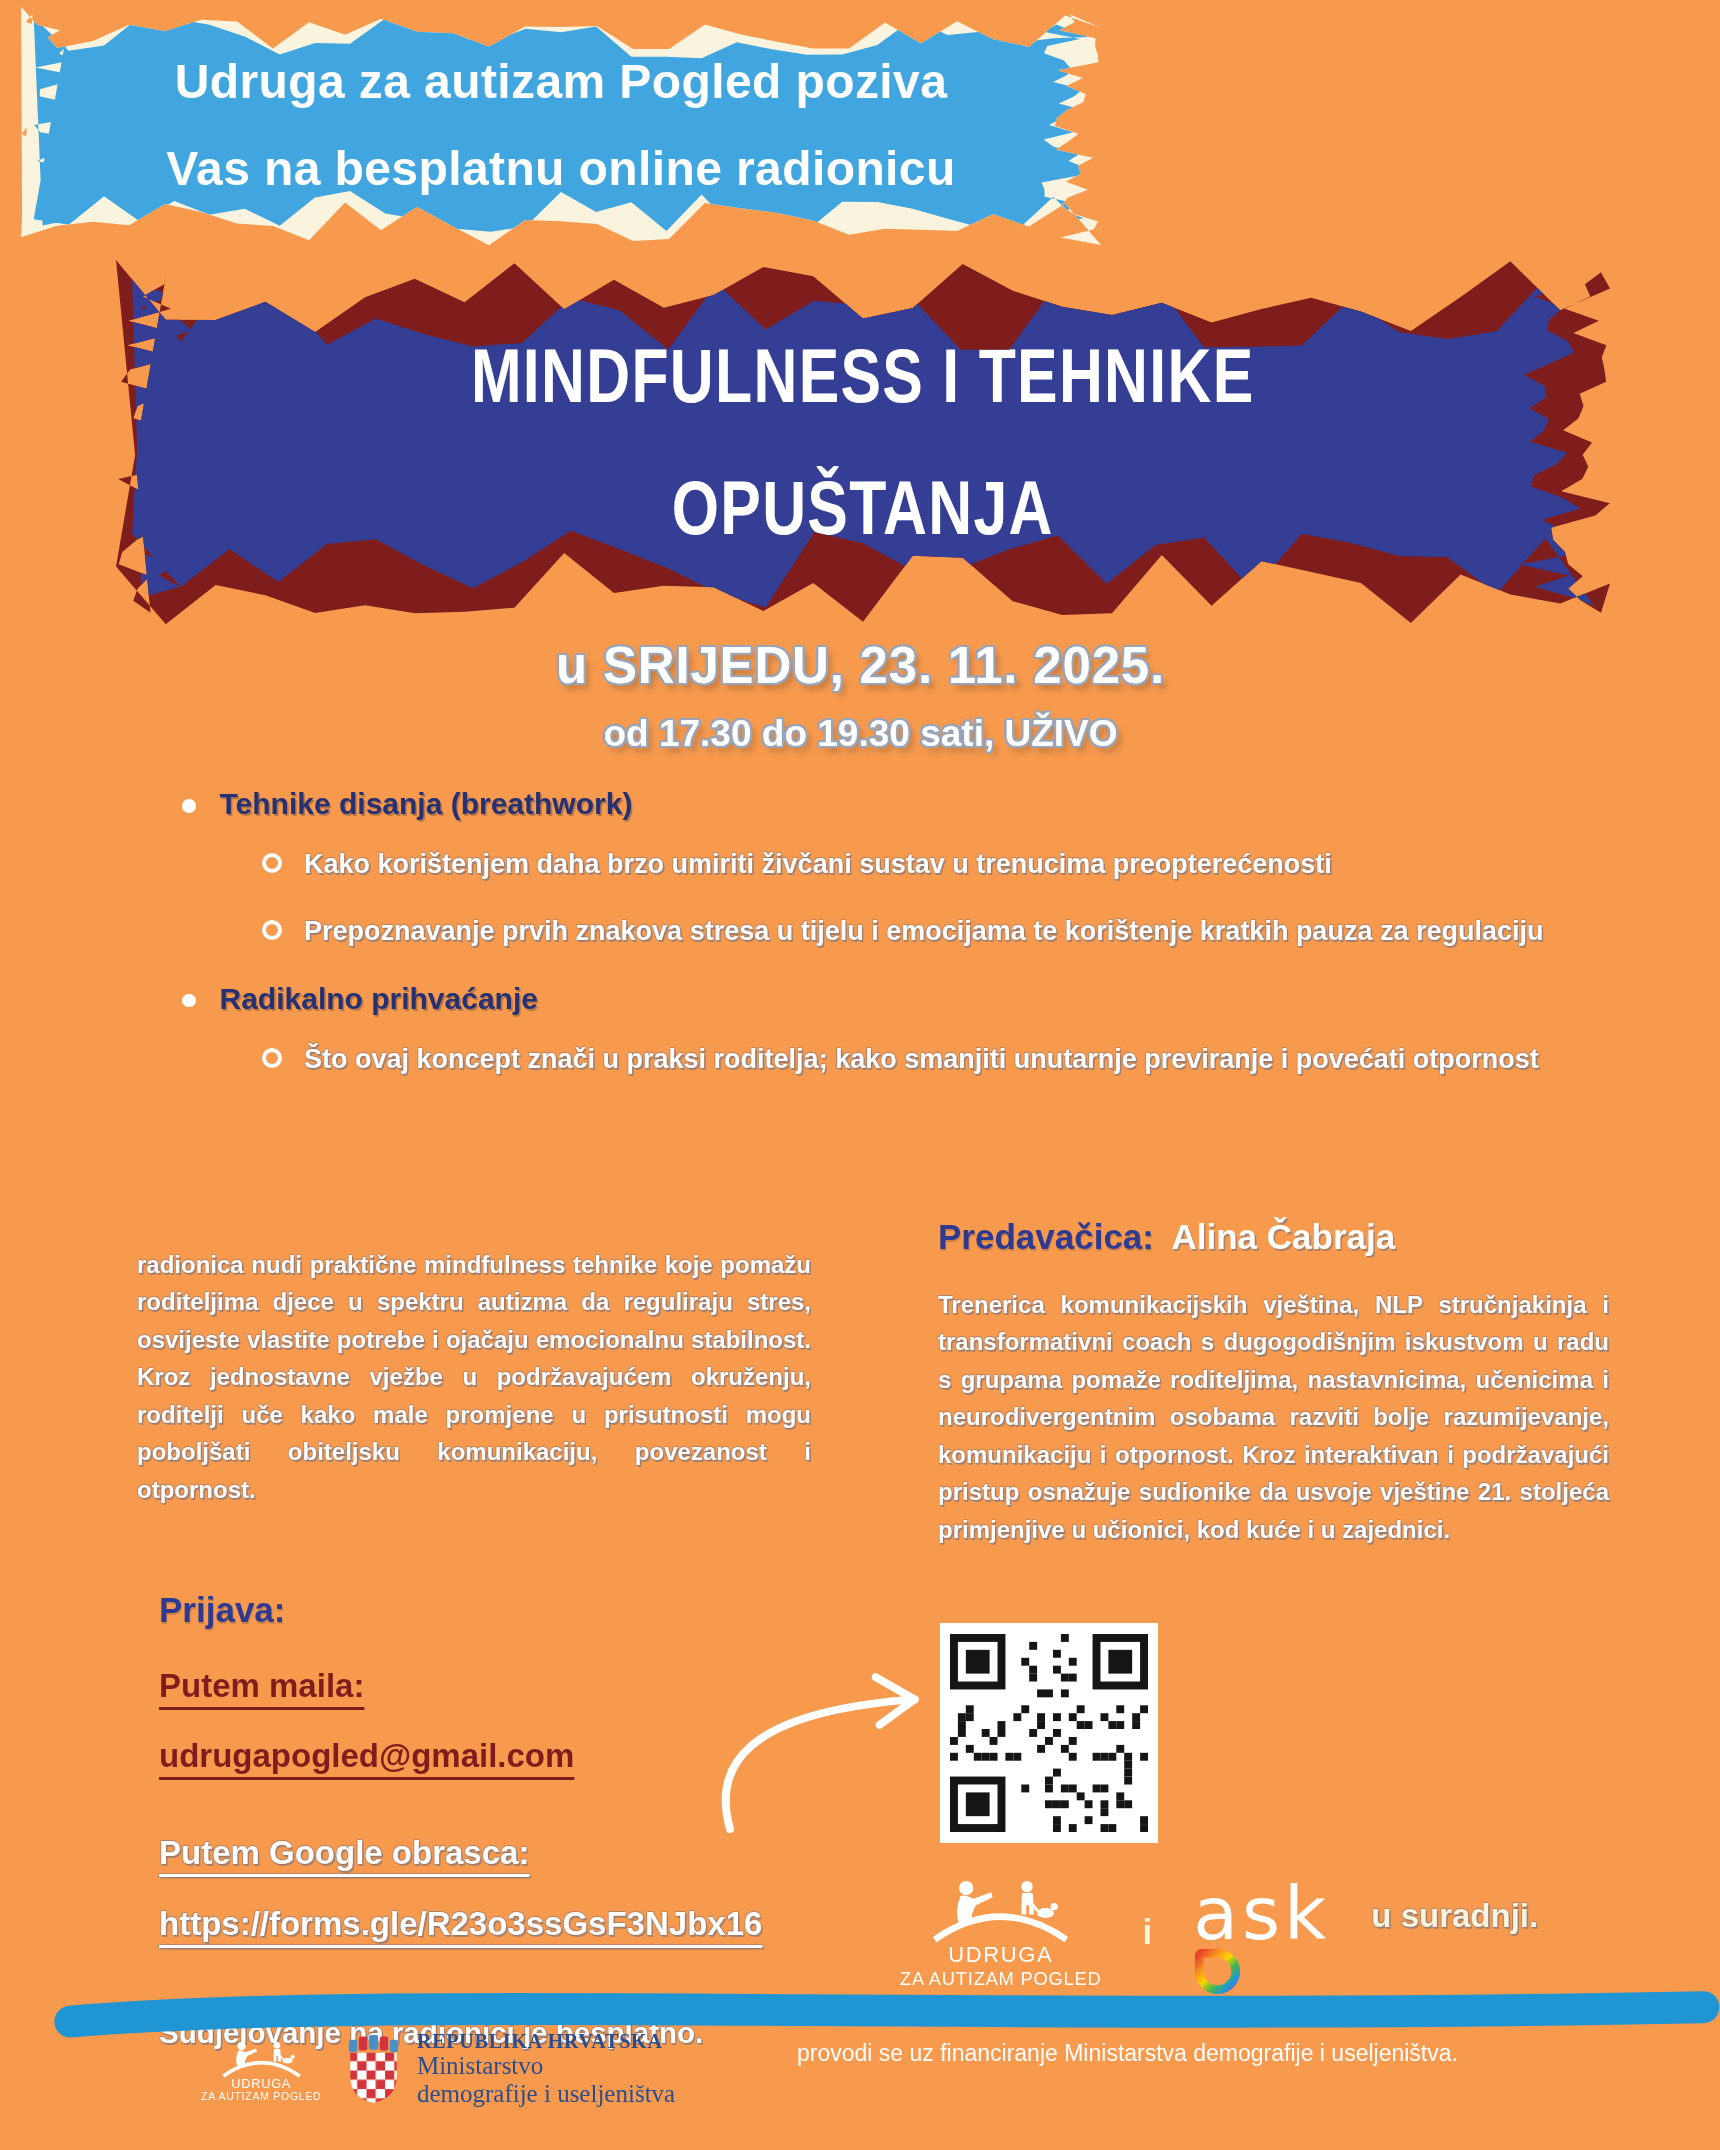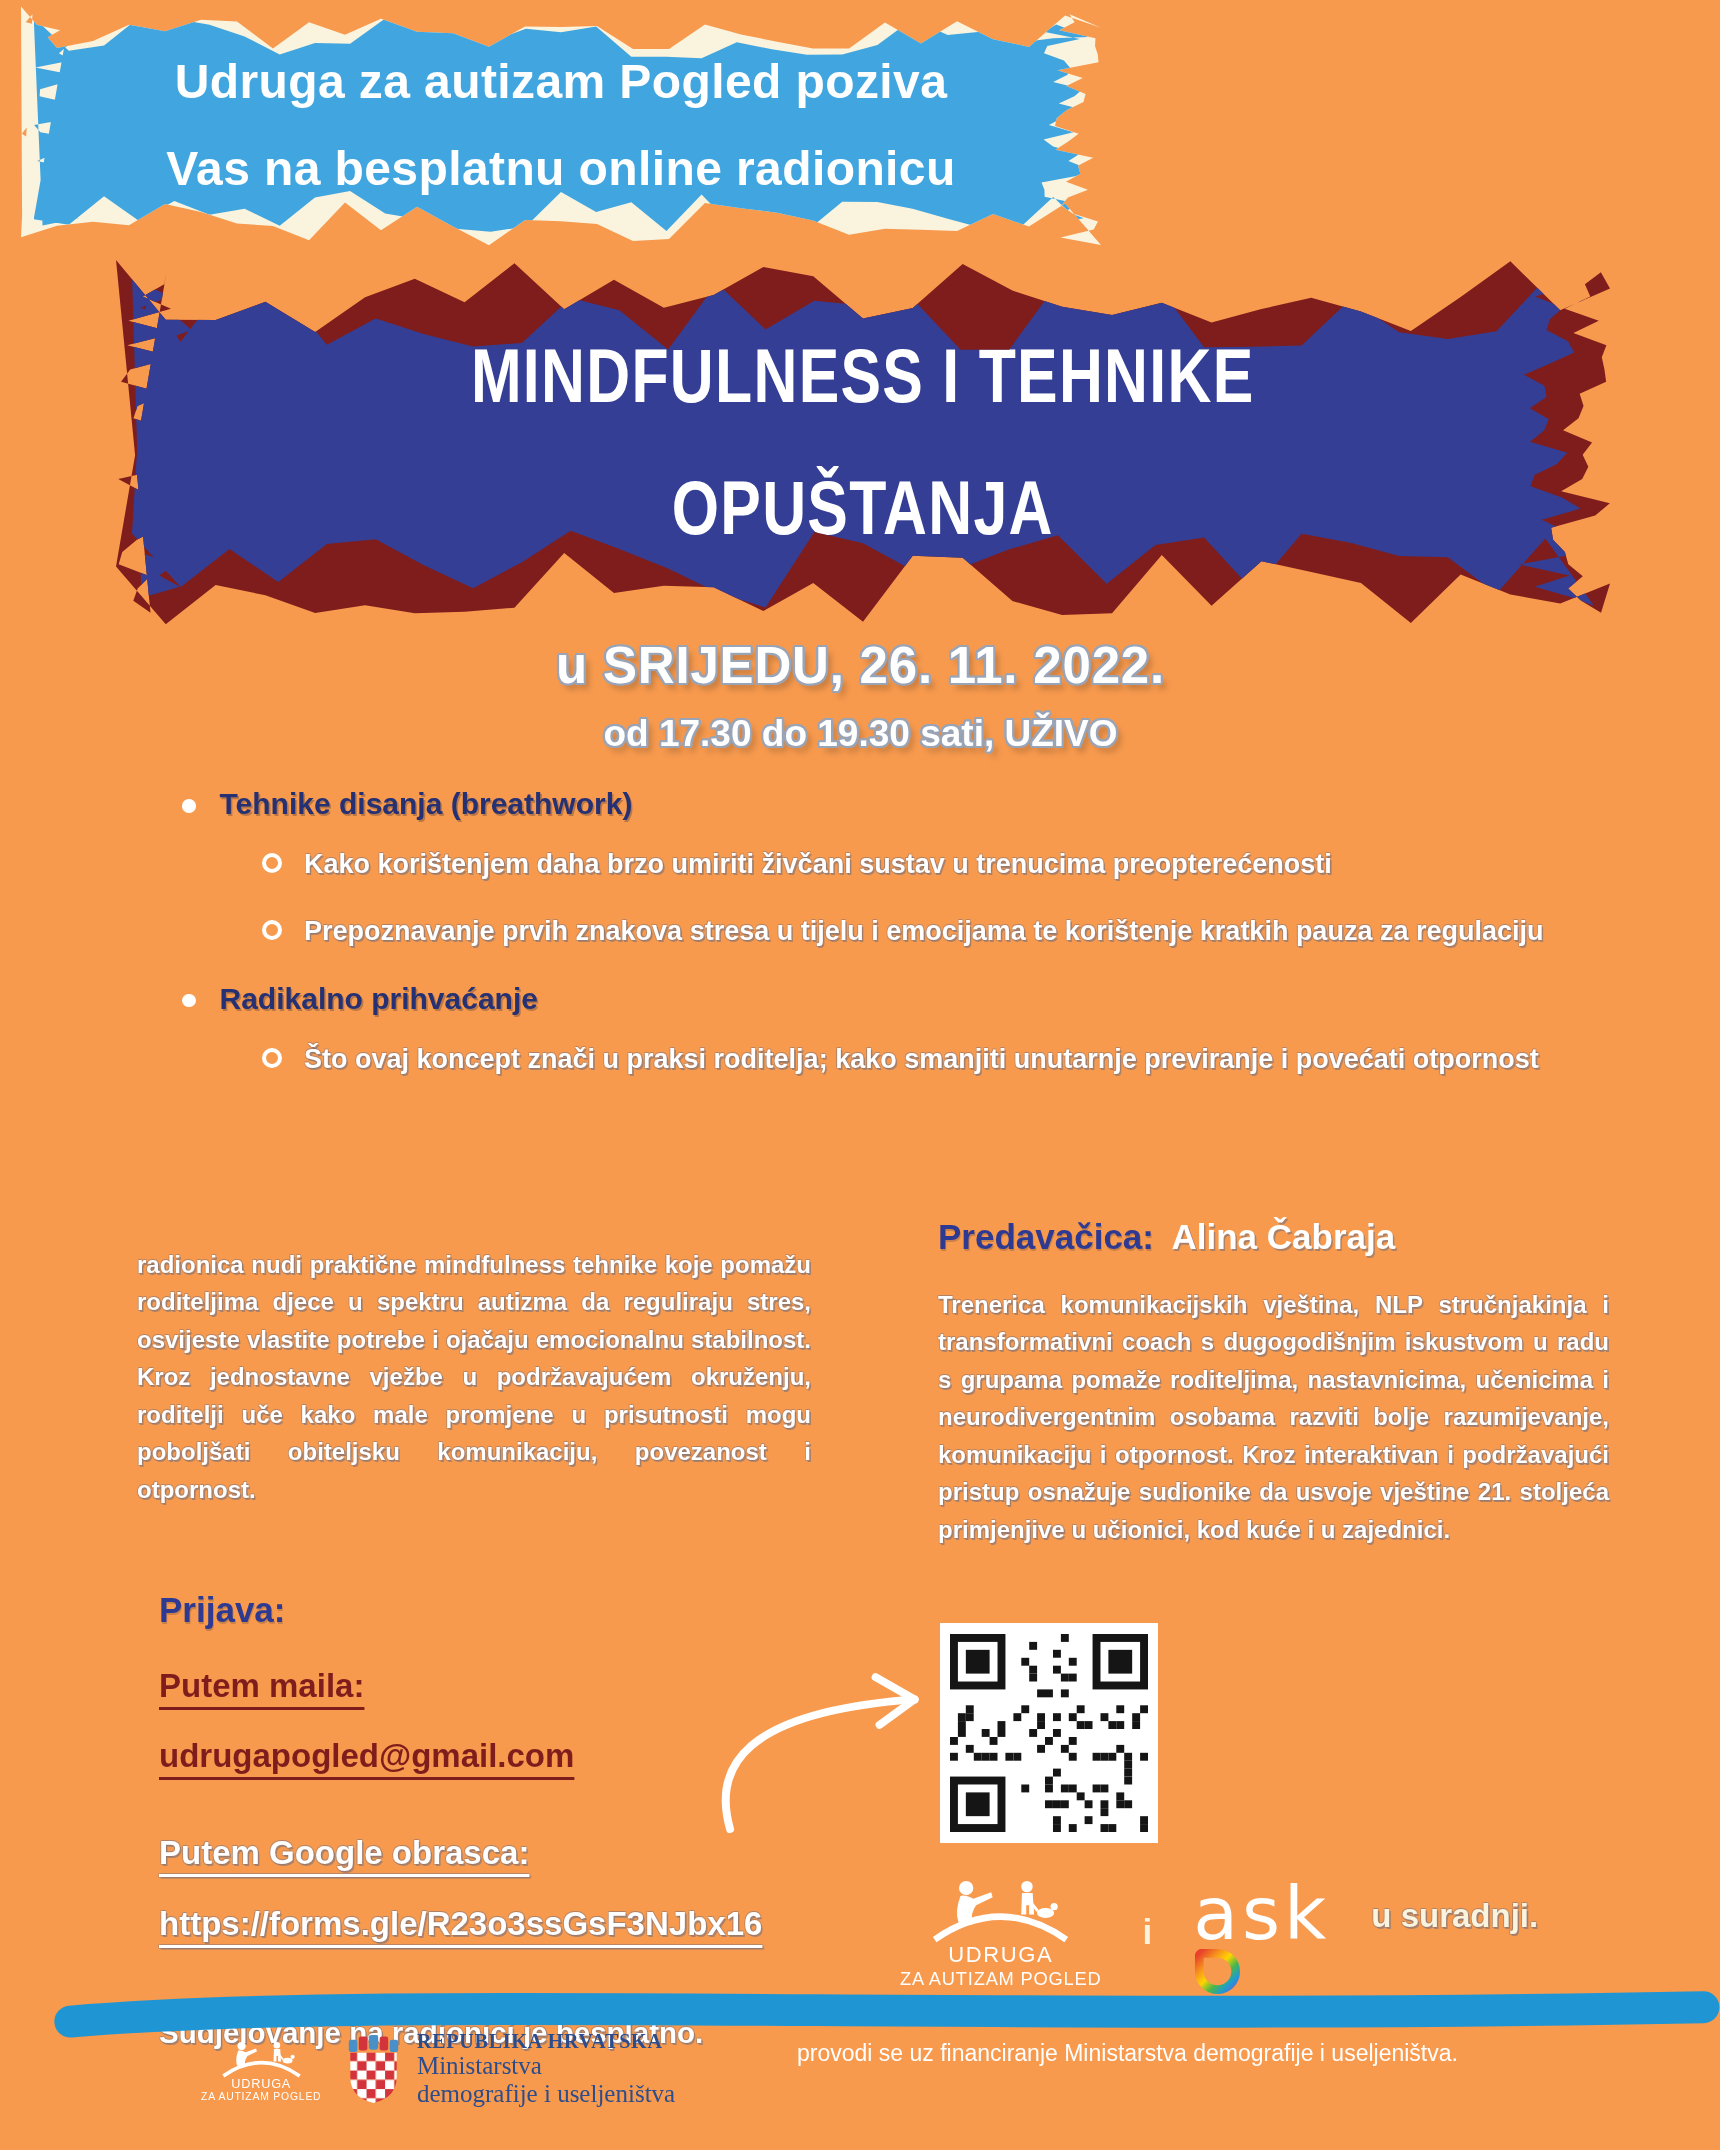--- a/index.html
+++ b/index.html
@@ -101,21 +101,21 @@
   </div>
 
   <div class="torn banner-title-outer" style="clip-path: polygon(0% 0.01%, 3.33% 16.36%, 6.67% 16.41%, 10% 11.44%, 13.33% 19.7%, 16.67% 10.22%, 20% 5.15%, 23.33% 11.59%, 26.67% 0.91%, 30% 13.5%, 33.33% 5.41%, 36.67% 13.1%, 40% 9.62%, 43.33% 1.92%, 46.67% 4.46%, 50% 16.01%, 53.33% 13.12%, 56.67% 1.12%, 60% 8.39%, 63.33% 12.82%, 66.67% 15.04%, 70% 11.69%, 73.33% 17.13%, 76.67% 13.43%, 80% 10.36%, 83.33% 14.09%, 86.67% 19.42%, 90% 10.17%, 93.33% 0.35%, 96.67% 13.76%, 100% 7.84%, 99.39% 3.33%, 98.32% 6.67%, 98.68% 10%, 96.97% 13.33%, 99.25% 16.67%, 97.55% 20%, 99.76% 23.33%, 99.45% 26.67%, 99.63% 30%, 99.74% 33.33%, 97.97% 36.67%, 98.23% 40%, 97.89% 43.33%, 96.86% 46.67%, 98.8% 50%, 98.17% 53.33%, 98.55% 56.67%, 98.14% 60%, 96.73% 63.33%, 99.99% 66.67%, 99.01% 70%, 96.06% 73.33%, 96.19% 76.67%, 96.98% 80%, 97.21% 83.33%, 98.18% 86.67%, 97.2% 90%, 98.07% 93.33%, 99.4% 96.67%, 100% 88.62%, 96.67% 94.11%, 93.33% 91.63%, 90% 86.19%, 86.67% 99.46%, 83.33% 88.51%, 80% 85.45%, 76.67% 82.51%, 73.33% 94.7%, 70% 80.85%, 66.67% 96.81%, 63.33% 97.29%, 60% 93.45%, 56.67% 81.55%, 53.33% 81.05%, 50% 99.14%, 46.67% 88.47%, 43.33% 96.16%, 40% 89.64%, 36.67% 89.24%, 33.33% 91.22%, 30% 80.28%, 26.67% 95.24%, 23.33% 96.36%, 20% 96.8%, 16.67% 94.58%, 13.33% 96.69%, 10% 91.86%, 6.67% 89.02%, 3.33% 99.82%, 0% 83.97%, 3.38% 3.33%, 3.23% 6.67%, 1.79% 10%, 3.68% 13.33%, 0.83% 16.67%, 3.99% 20%, 0.75% 23.33%, 3.98% 26.67%, 0.95% 30%, 0.34% 33.33%, 3.29% 36.67%, 1.44% 40%, 1.17% 43.33%, 3.62% 46.67%, 2.59% 50%, 3.84% 53.33%, 3.85% 56.67%, 0.15% 60%, 1.68% 63.33%, 2.18% 66.67%, 4.21% 70%, 2.96% 73.33%, 1.4% 76.67%, 0.42% 80%, 0.18% 83.33%, 2.26% 86.67%, 1.45% 90%, 1.16% 93.33%, 2.31% 96.67%);">
     <div class="banner-title-inner" style="clip-path: polygon(0% 0.01%, 3.33% 20.12%, 6.67% 0.88%, 10% 3.45%, 13.33% 21.04%, 16.67% 13.24%, 20% 17.92%, 23.33% 21.58%, 26.67% 20.52%, 30% 7.06%, 33.33% 10.74%, 36.67% 22.46%, 40% 2.67%, 43.33% 16.47%, 46.67% 7.94%, 50% 9.32%, 53.33% 7.02%, 56.67% 22.52%, 60% 22.51%, 63.33% 2.53%, 66.67% 6.48%, 70% 2.43%, 73.33% 21.76%, 76.67% 21.63%, 80% 21.27%, 83.33% 7.56%, 86.67% 17.34%, 90% 19.32%, 93.33% 16.99%, 96.67% 1.42%, 100% 11.27%, 98.39% 3.33%, 95.98% 6.67%, 97.9% 10%, 96.99% 13.33%, 96.75% 16.67%, 98.22% 20%, 98.65% 23.33%, 96.99% 26.67%, 95.2% 30%, 96.61% 33.33%, 96.75% 36.67%, 95.61% 40%, 96.91% 43.33%, 96.59% 46.67%, 95.63% 50%, 98.17% 53.33%, 97.46% 56.67%, 95.93% 60%, 95.66% 63.33%, 97.8% 66.67%, 99.09% 70%, 96.43% 73.33%, 98.05% 76.67%, 97.53% 80%, 99.02% 83.33%, 94.85% 86.67%, 98.32% 90%, 95.95% 93.33%, 98.58% 96.67%, 100% 99%, 96.67% 78.94%, 93.33% 95.35%, 90% 84.52%, 86.67% 84.15%, 83.33% 80.19%, 80% 77.53%, 76.67% 94.51%, 73.33% 78.66%, 70% 80.9%, 66.67% 92.44%, 63.33% 77.97%, 60% 82.18%, 56.67% 87.82%, 53.33% 88.3%, 50% 80.35%, 46.67% 77%, 43.33% 99.57%, 40% 94.98%, 36.67% 87.92%, 33.33% 82.07%, 30% 76.59%, 26.67% 86%, 23.33% 93.8%, 20% 87%, 16.67% 79.16%, 13.33% 80.56%, 10% 91.95%, 6.67% 82.05%, 3.33% 93.43%, 0% 77.48%, 1.04% 3.33%, 2.57% 6.67%, 0.57% 10%, 3.19% 13.33%, 4.09% 16.67%, 1.98% 20%, 4.59% 23.33%, 4.31% 26.67%, 3.83% 30%, 1.21% 33.33%, 4.89% 36.67%, 3.52% 40%, 3.45% 43.33%, 4.4% 46.67%, 3.75% 50%, 0.49% 53.33%, 2.04% 56.67%, 3.85% 60%, 5.2% 63.33%, 3.23% 66.67%, 1.12% 70%, 4.7% 73.33%, 0.75% 76.67%, 0.72% 80%, 0.71% 83.33%, 2.88% 86.67%, 1.87% 90%, 3.27% 93.33%, 0.65% 96.67%);">
       <div class="title-line">MINDFULNESS I TEHNIKE</div>
       <div class="title-line">OPUŠTANJA</div>
     </div>
   </div>
 
   <div class="date-block">
-    <div class="date-main outline-gray">u SRIJEDU, 26. 11. 2022.</div>
+    <div class="date-main outline-gray">u SRIJEDU, 23. 11. 2025.</div>
     <div class="date-sub outline-gray">od 17.30 do 19.30 sati, UŽIVO</div>
   </div>
 
   <div class="topics">
     <div class="t1">
       <span class="dot"></span>
       <div>Tehnike disanja (breathwork)</div>
     </div>
     <div class="t2">
       <span class="ring"></span>
@@ -328,21 +328,21 @@
         </defs>
         <rect x="1" y="8" width="11" height="16" rx="3" fill="#4a90c8"></rect>
         <rect x="14" y="4" width="11" height="18" rx="3" fill="#d3333a"></rect>
         <rect x="27" y="2" width="12" height="19" rx="3" fill="#4a90c8"></rect>
         <rect x="41" y="4" width="11" height="18" rx="3" fill="#d3333a"></rect>
         <rect x="54" y="8" width="11" height="16" rx="3" fill="#4a90c8"></rect>
         <path d="M3 25 h60 v31 q0 27 -30 34 q-30 -7 -30 -34 z" fill="url(#chk)"></path>
       </svg>
       <div class="min-txt">
         <div class="min-l1">REPUBLIKA HRVATSKA</div>
-        <div class="min-l2">Ministarstva</div>
+        <div class="min-l2">Ministarstvo</div>
         <div class="min-l3">demografije i useljeništva</div>
       </div>
     </div>
   </div>
 
   <div class="foot-note">
     <div>provodi se uz financiranje Ministarstva demografije i useljeništva.</div>
   </div>
 
 </div>

